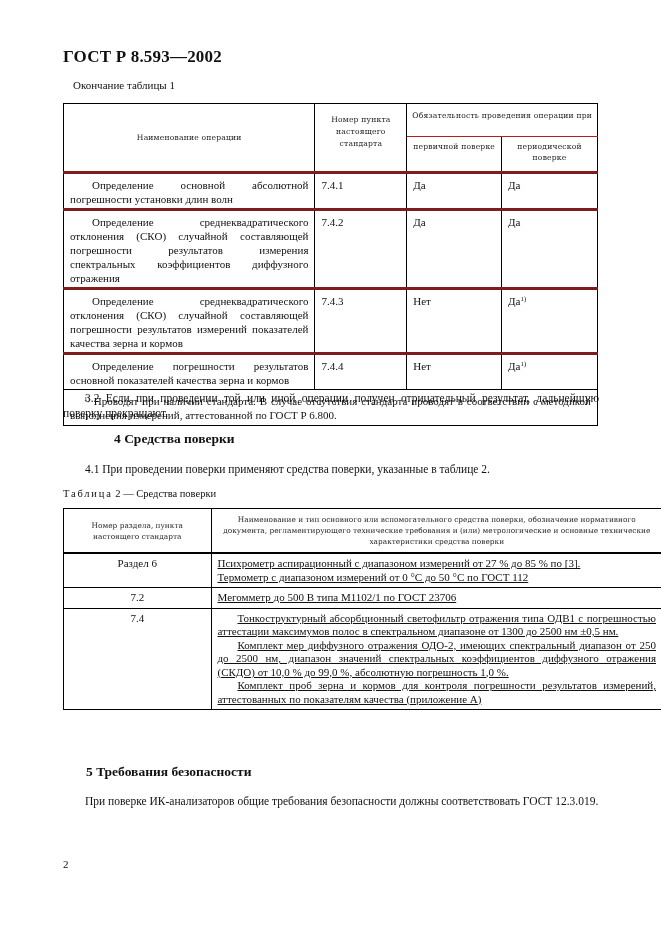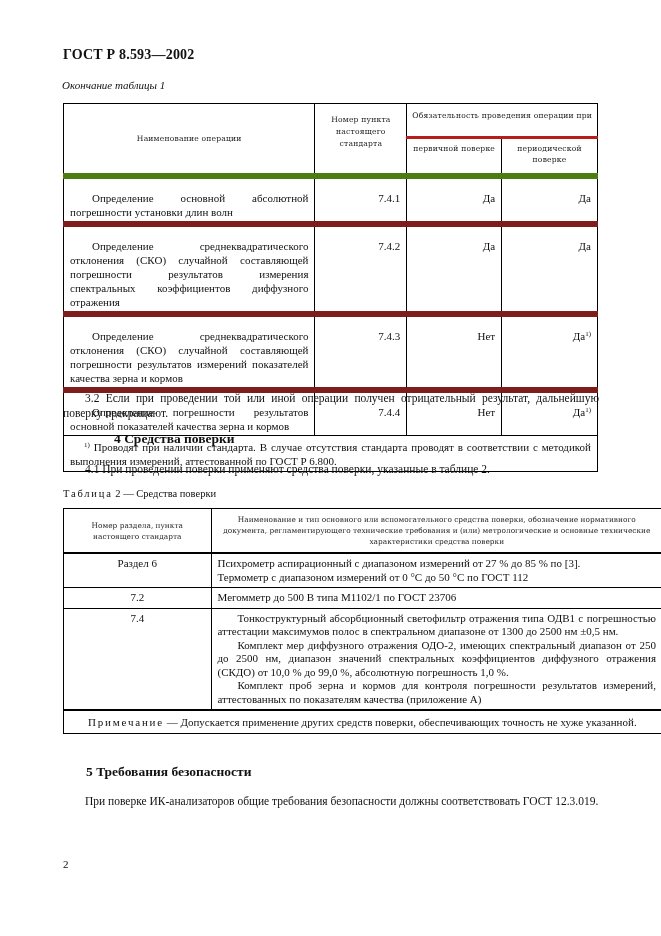--- a/index.html
+++ b/index.html
@@ -2,49 +2,49 @@
 <html><head>
 <meta charset="utf-8">
 <style>
   html, body { margin: 0; padding: 0; background: #ffffff; }
   body {
     width: 661px; height: 936px; position: relative; overflow: hidden;
     font-family: "Liberation Serif", "DejaVu Serif", serif;
     color: #111;
   }
   .abs { position: absolute; }
-  .hdr { left: 63px; top: 47px; font-size: 14px; font-weight: bold; letter-spacing: 0.2px; }
-  .cont { left: 62px; top: 79px; font-size: 11px; font-style: italic; }
+  .hdr { left: 63px; top: 47px; font-size: 17px; font-weight: bold; letter-spacing: 0.2px; }
+  .cont { left: 73px; top: 79px; font-size: 11px; }
 
   table { border-collapse: collapse; position: absolute; }
   td { vertical-align: top; }
 
   
   #t1 { left: 63px; top: 103px; width: 535px; border: 1.5px solid #000; }
   #t1 td { border-left: 1.5px solid #000; border-right: 1.5px solid #000; }
   #t1 .hcell { font-family: "DejaVu Serif", serif; font-size: 7.6px; text-align: center; color: #222; letter-spacing: 0.2px; }
-  #t1 .hrow-end td { border-bottom: 6px solid #4d7c0f; }
-  #t1 .row td { border-top: 6px solid #7f1d1d; font-size: 11px; line-height: 14px; padding: 12px 6px 2px 6px; }
+  #t1 .hrow-end td { border-bottom: 2px solid #4d7c0f; }
+  #t1 .row td { border-top: 3px solid #7f1d1d; font-size: 11px; line-height: 14px; padding: 4px 6px 2px 6px; }
   #t1 .op { text-align: justify; text-indent: 22px; }
-  #t1 .c { text-align: right; }
+  #t1 .c { text-align: left; }
   #t1 .fn td { border-top: 1.5px solid #000; font-size: 11px; line-height: 14px; padding: 4px 6px 3px 6px; text-indent: 14px; text-align: justify; }
   sup { font-size: 7px; vertical-align: 4px; line-height: 0; }
 
   .para { font-size: 11.5px; line-height: 15px; left: 63px; width: 536px; text-align: justify; }
   .h2 { font-size: 13.5px; font-weight: bold; left: 86px; }
   .tcap { left: 63px; top: 488px; font-size: 10.5px; }
   .spaced { letter-spacing: 1.8px; }
 
   
   #t2 { left: 63px; top: 508px; width: 600px; border: 1.5px solid #000; }
   #t2 td { border-left: 1.5px solid #000; }
   #t2 .h td { font-family: "DejaVu Serif", serif; font-size: 7.4px; line-height: 11px; text-align: center; color: #222; padding: 5px 4px 5px 4px; vertical-align: middle; border-bottom: 2px solid #000; }
   #t2 .r td { border-top: 1px solid #000; font-size: 11px; line-height: 13.5px; padding: 3px 6px 3px 6px; }
   #t2 .r td.num { text-align: center; }
-  #t2 .r td.txt { text-align: justify; }
+  #t2 .r td.txt { text-align: justify; text-decoration: underline; }
   #t2 .r td.txt p { margin: 0; text-indent: 0; }
   #t2 .r td.txt p.ind { text-indent: 20px; }
   #t2 .note td { border-top: 2px solid #000; font-size: 11px; line-height: 14px; padding: 4px 6px 4px 6px; text-align: justify; text-indent: 18px; }
 
   .pagenum { left: 63px; top: 858px; font-size: 11px; }
 </style>
 </head>
 <body>
 
 <div class="abs hdr">ГОСТ Р 8.593—2002</div>
@@ -54,21 +54,21 @@
   <colgroup>
     <col style="width:252px">
       <col style="width:92px">
       <col style="width:95px">
       <col style="width:96px">
   </colgroup>
   <tbody>
       <tr class="hrow-end">
     <td rowspan="2" class="hcell" style="vertical-align:middle;">Наименование операции</td>
     <td rowspan="2" class="hcell" style="vertical-align:top; padding-top:10px; line-height:12px;">Номер пункта настоящего стандарта</td>
-    <td colspan="2" class="hcell" style="height:26px; padding:6px 4px 0 4px; line-height:11px; border-bottom:3px solid #b91c1c;margin-left:48px;">Обязательность проведения операции при</td>
+    <td colspan="2" class="hcell" style="height:26px; padding:6px 4px 0 4px; line-height:11px; border-bottom:1px solid #b91c1c;margin-left:48px;">Обязательность проведения операции при</td>
   </tr>
   <tr class="hrow-end">
     <td class="hcell" style="height:26px; padding:4px 2px; line-height:11px;">первичной поверке</td>
     <td class="hcell" style="padding:4px 2px; line-height:11px;">периодической поверке</td>
   </tr>
   <tr class="row">
     <td class="op">Определение основной абсолютной погрешности установки длин волн</td>
     <td class="c">7.4.1</td>
     <td class="c">Да</td>
     <td class="c">Да</td>
@@ -128,22 +128,19 @@
     </td>
   </tr>
   <tr class="r">
     <td class="num" style="border-left:none;">7.4</td>
     <td class="txt">
       <p class="ind">Тонкоструктурный абсорбционный светофильтр отражения типа ОДВ1 с погрешностью аттестации максимумов полос в спектральном диапазоне от 1300 до 2500 нм ±0,5 нм.</p>
       <p class="ind">Комплект мер диффузного отражения ОДО-2, имеющих спектральный диапазон от 250 до 2500 нм, диапазон значений спектральных коэффициентов диффузного отражения (СКДО) от 10,0 % до 99,0 %, абсолютную погрешность 1,0 %.</p>
       <p class="ind">Комплект проб зерна и кормов для контроля погрешности результатов измерений, аттестованных по показателям качества (приложение А)</p>
     </td>
   </tr>
-  <tr class="note">
-    <td colspan="2" style="border-left:none;"><span class="spaced">Примечание</span><span> — Допускается применение других средств поверки, обеспечивающих точность не хуже указанной.</span></td>
-  </tr>
 </tbody>
   </table>
 
 <div class="abs h2" style="top:764px;">5  Требования безопасности</div>
 <div class="abs para" style="top:794px; text-indent:22px;">При поверке ИК-анализаторов общие требования безопасности должны соответствовать ГОСТ 12.3.019.</div>
 
 <div class="abs pagenum">2</div>
 
 </body></html>

